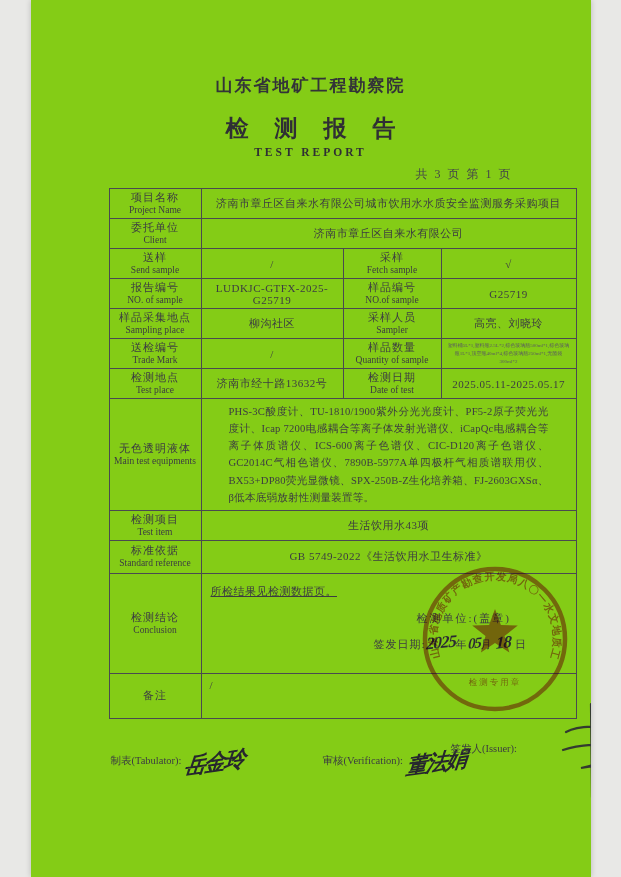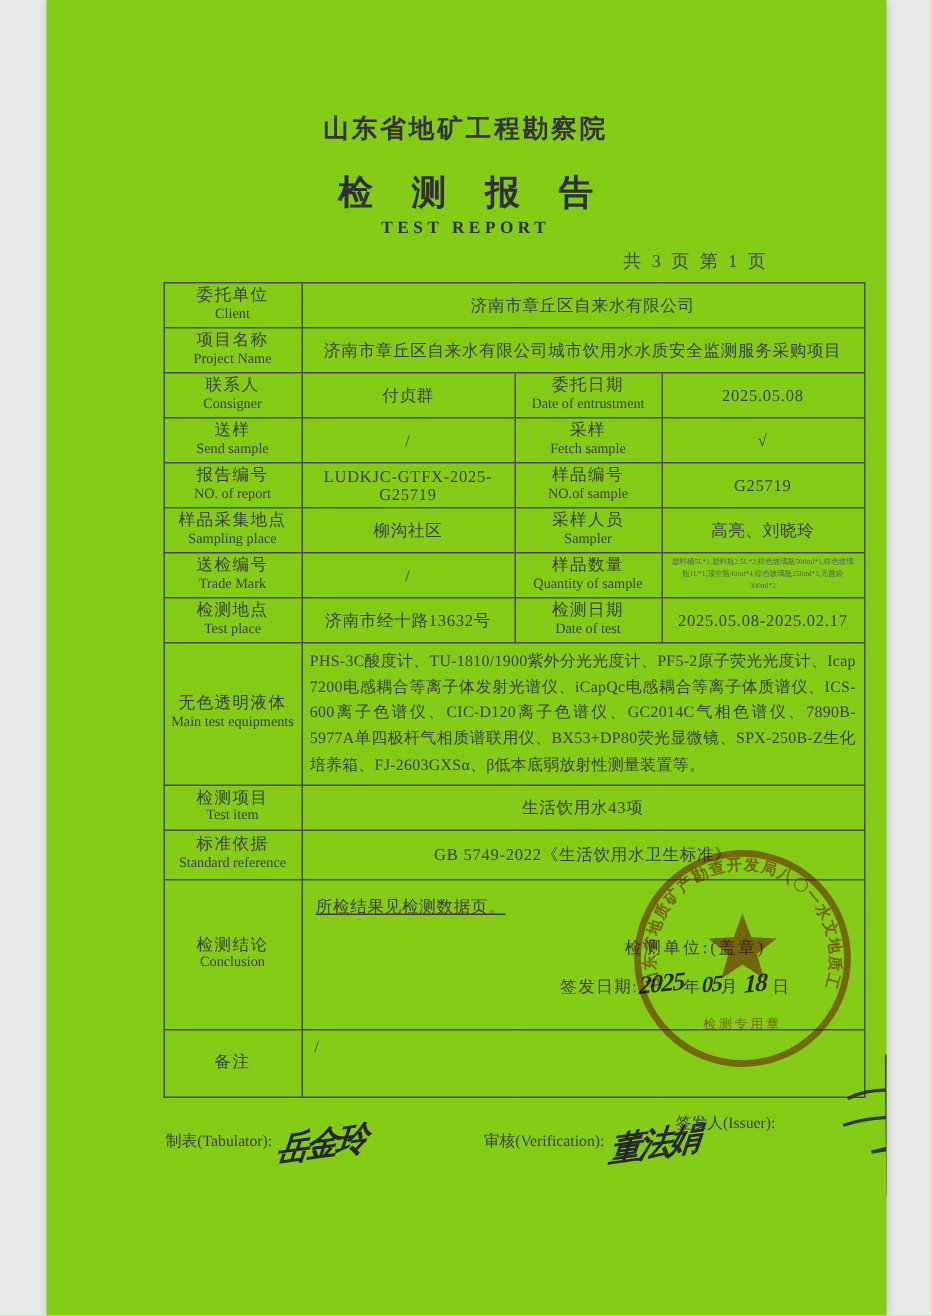--- a/index.html
+++ b/index.html
@@ -39,21 +39,21 @@
     padding:1px 3px;overflow:hidden;
   }
   .h30{height:30px}.h69{height:69px}.h33{height:33px}.h100{height:100px}.h45{height:45px}
   .lbl .cn{font-size:11px;letter-spacing:1px;display:block;line-height:1.25;}
   .lbl .en{font-size:9.5px;letter-spacing:0;display:block;line-height:1.2;}
   .val{font-size:11px;letter-spacing:.5px;}
   .val-left{text-align:left !important;padding-left:8px !important;}
   .tiny{font-size:5px;line-height:1.6;color:#5a5a60;letter-spacing:0;padding:1px 6px !important;}
   .equip{
     text-align:left !important;text-align-last:left;
-    font-size:10.6px;line-height:1.62;padding:4px 5px !important;
+    font-size:10.6px;line-height:1.62;padding:4px 27px !important;
     letter-spacing:.2px;text-align:justify !important;
   }
   
   .concl-cell{position:relative;vertical-align:top !important;text-align:left !important;}
   .concl-text{position:absolute;left:9px;top:10px;font-size:11px;letter-spacing:.5px;text-decoration:underline;}
   .concl-unit{position:absolute;left:215px;top:37px;font-size:11px;letter-spacing:2px;}
   .concl-date{position:absolute;left:172px;top:60px;font-size:11px;letter-spacing:1px;white-space:nowrap;}
   .hand{
     font-style:italic;font-weight:bold;font-size:17px;color:#2a2a33;
     display:inline-block;transform:rotate(-6deg) skewX(-8deg);
@@ -95,64 +95,52 @@
     <colgroup>
         <col style="width:92px">
         <col style="width:142px">
         <col style="width:98px">
         <col style="width:135px">
       </colgroup>
 
     <tbody>
         <tr class="h30">
       <td class="lbl">
+        <span class="cn">项目名称</span>
+        <span class="en">Project Name</span>
+      </td>
+      <td class="val" colspan="3">济南市章丘区自来水有限公司城市饮用水水质安全监测服务采购项目</td>
+    </tr>
+
+    <tr class="h30">
+      <td class="lbl">
         <span class="cn">委托单位</span>
         <span class="en">Client</span>
       </td>
       <td class="val" colspan="3">济南市章丘区自来水有限公司</td>
     </tr>
 
-    <tr class="h30">
-      <td class="lbl">
-        <span class="cn">项目名称</span>
-        <span class="en">Project Name</span>
-      </td>
-      <td class="val" colspan="3">济南市章丘区自来水有限公司城市饮用水水质安全监测服务采购项目</td>
-    </tr>
-
-    <tr class="h30">
-      <td class="lbl">
-        <span class="cn">联系人</span>
-        <span class="en">Consigner</span>
-      </td>
-      <td class="val">付贞群</td>
-      <td class="lbl">
-        <span class="cn">委托日期</span>
-        <span class="en">Date of entrustment</span>
-      </td>
-      <td class="val">2025.05.08</td>
-    </tr>
 
     <tr class="h30">
       <td class="lbl">
         <span class="cn">送样</span>
         <span class="en">Send sample</span>
       </td>
       <td class="val">/</td>
       <td class="lbl">
         <span class="cn">采样</span>
         <span class="en">Fetch sample</span>
       </td>
       <td class="val">√</td>
     </tr>
 
     <tr class="h30">
       <td class="lbl">
         <span class="cn">报告编号</span>
-        <span class="en">NO. of report</span>
+        <span class="en">NO. of sample</span>
       </td>
       <td class="val">LUDKJC-GTFX-2025-G25719</td>
       <td class="lbl">
         <span class="cn">样品编号</span>
         <span class="en">NO.of sample</span>
       </td>
       <td class="val">G25719</td>
     </tr>
 
 
@@ -185,21 +173,21 @@
     <tr class="h30">
       <td class="lbl">
         <span class="cn">检测地点</span>
         <span class="en">Test place</span>
       </td>
       <td class="val">济南市经十路13632号</td>
       <td class="lbl">
         <span class="cn">检测日期</span>
         <span class="en">Date of test</span>
       </td>
-      <td class="val">2025.05.08-2025.02.17</td>
+      <td class="val">2025.05.11-2025.05.17</td>
     </tr>
 
     <tr class="h69">
       <td class="lbl">
         <span class="cn">无色透明液体</span>
         <span class="en">Main test equipments</span>
       </td>
       <td class="equip" colspan="3">PHS-3C酸度计、TU-1810/1900紫外分光光度计、PF5-2原子荧光光度计、Icap 7200电感耦合等离子体发射光谱仪、iCapQc电感耦合等离子体质谱仪、ICS-600离子色谱仪、CIC-D120离子色谱仪、GC2014C气相色谱仪、7890B-5977A单四极杆气相质谱联用仪、BX53+DP80荧光显微镜、SPX-250B-Z生化培养箱、FJ-2603GXSα、β低本底弱放射性测量装置等。</td>
     </tr>
 

